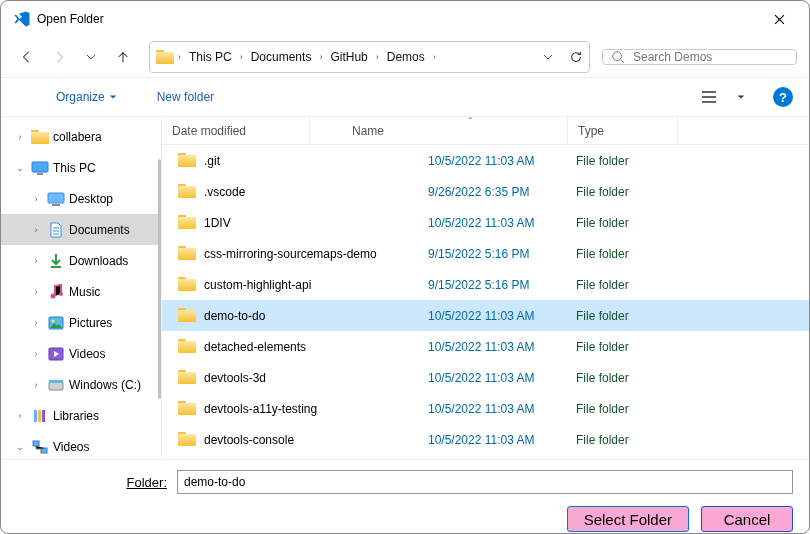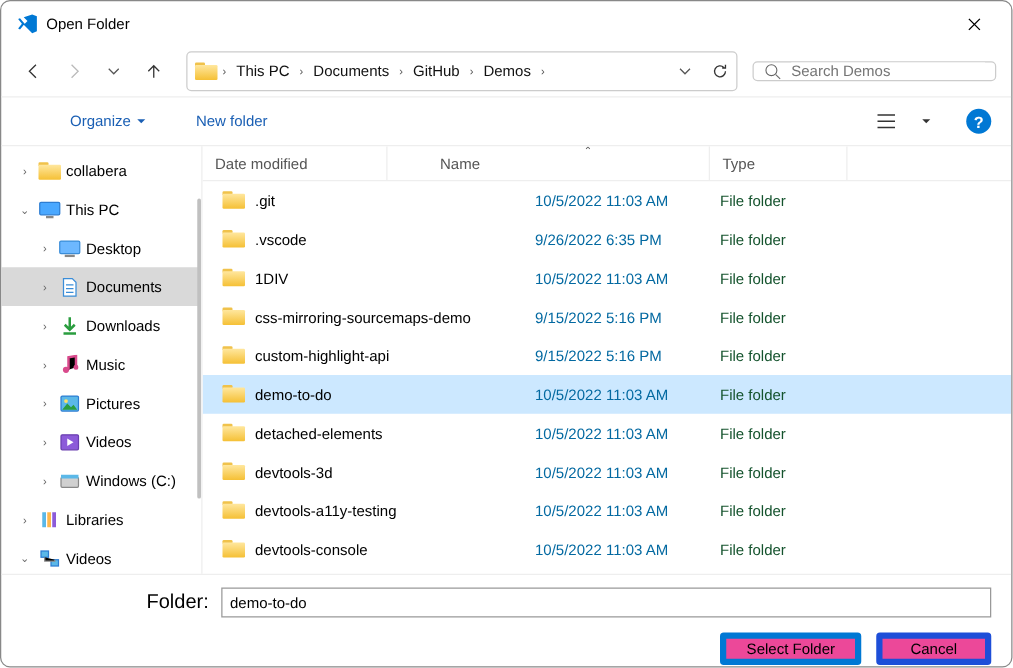--- a/index.html
+++ b/index.html
@@ -56,24 +56,24 @@
 .row .fname { width: 224px; }
 .row .fdate { width: 148px; color: #0369a1; }
 .row .ftype { width: 110px; color: #14532d; }
 
 .folder-icon { width: 18px; height: 14px; position: relative; }
 .folder-icon::before { content: ""; position: absolute; top: 0; left: 0; width: 8px; height: 3px; background: #f0c24b; border-radius: 1px 1px 0 0; }
 .folder-icon::after { content: ""; position: absolute; top: 2px; left: 0; width: 18px; height: 12px; background: linear-gradient(#ffe79e, #f5c035); border-radius: 1px; }
 
 .bottom { border-top: 1px solid #eee; padding: 10px 16px 14px; }
 .folder-row { display: flex; align-items: center; gap: 10px; margin-bottom: 12px; }
-.folder-row label { font-size: 16px; width: 150px; text-align: right; }
+.folder-row label { font-size: 13px; width: 150px; text-align: right; text-decoration: underline; }
 .folder-row input { flex: 1; height: 24px; border: 1px solid #999; padding: 0 6px; font-size: 12px; }
 .btn-row { display: flex; justify-content: flex-end; gap: 12px; }
-.btn { min-width: 92px; height: 26px; border: 5px solid #1d4ed8; border-radius: 3px; background: #ec4899; font-size: 12px; cursor: pointer; padding: 0 16px; }
+.btn { min-width: 92px; height: 26px; border: 1px solid #1d4ed8; border-radius: 3px; background: #f9a8d4; font-size: 15px; cursor: pointer; padding: 0 16px; }
 .btn.primary { border-color: #0078d4; color: #000; }
 
 svg { display: block; }
 </style>
 </head>
 <body>
 
 <div class="title-bar">
   <svg class="logo" viewBox="0 0 24 24">
     <path fill="#0078d4" d="M17 2l5 2v16l-5 2-9-9 4-4-4-4 9-3z M2 7l4 5-4 5 2 1 5-6-5-6-2 1z"></path>

